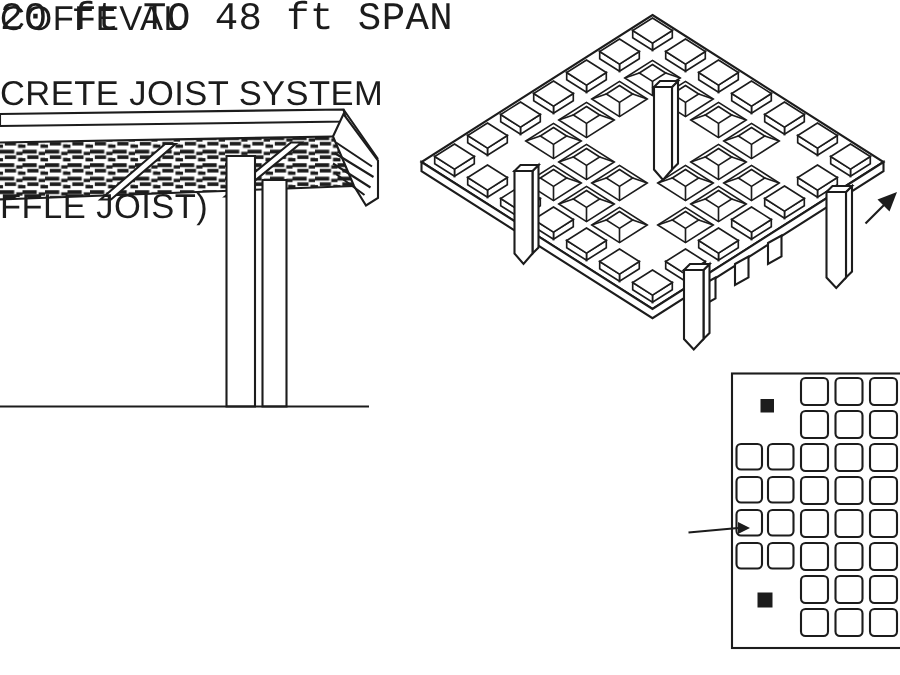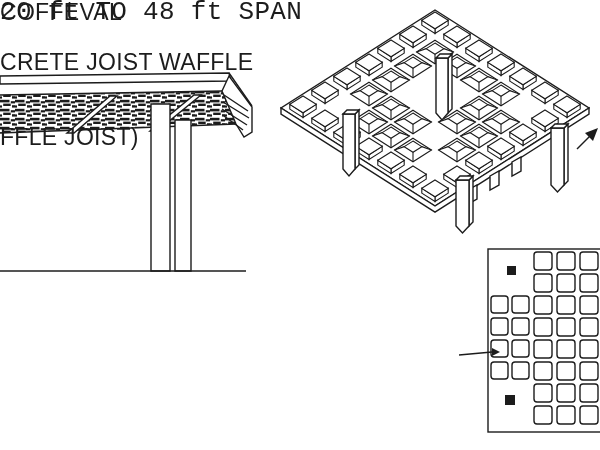--- a/index.html
+++ b/index.html
@@ -294,21 +294,21 @@
       <rect class="blacksq" x="505" y="395" width="10" height="10"></rect>
 
       <g>
         <path class="ink" d="M459,355 L492,352" stroke-width="1.6"></path>
         <polygon points="500,352 492,348 492,356" fill="#1c1c1c"></polygon>
       </g>
     </g>
   </svg>
 
   <div class="cap cap-left">
-    <div>CRETE JOIST WAFFLE</div>
+    <div>CRETE JOIST SYSTEM</div>
     <div>FFLE JOIST)</div>
   </div>
 
   <div class="cap cap-two-way">
   </div>
 
   <div class="cap cap-coffeval">COFFEVAL</div>
 
   <div class="cap cap-span">20 ft TO 48 ft SPAN</div>
 </div>

